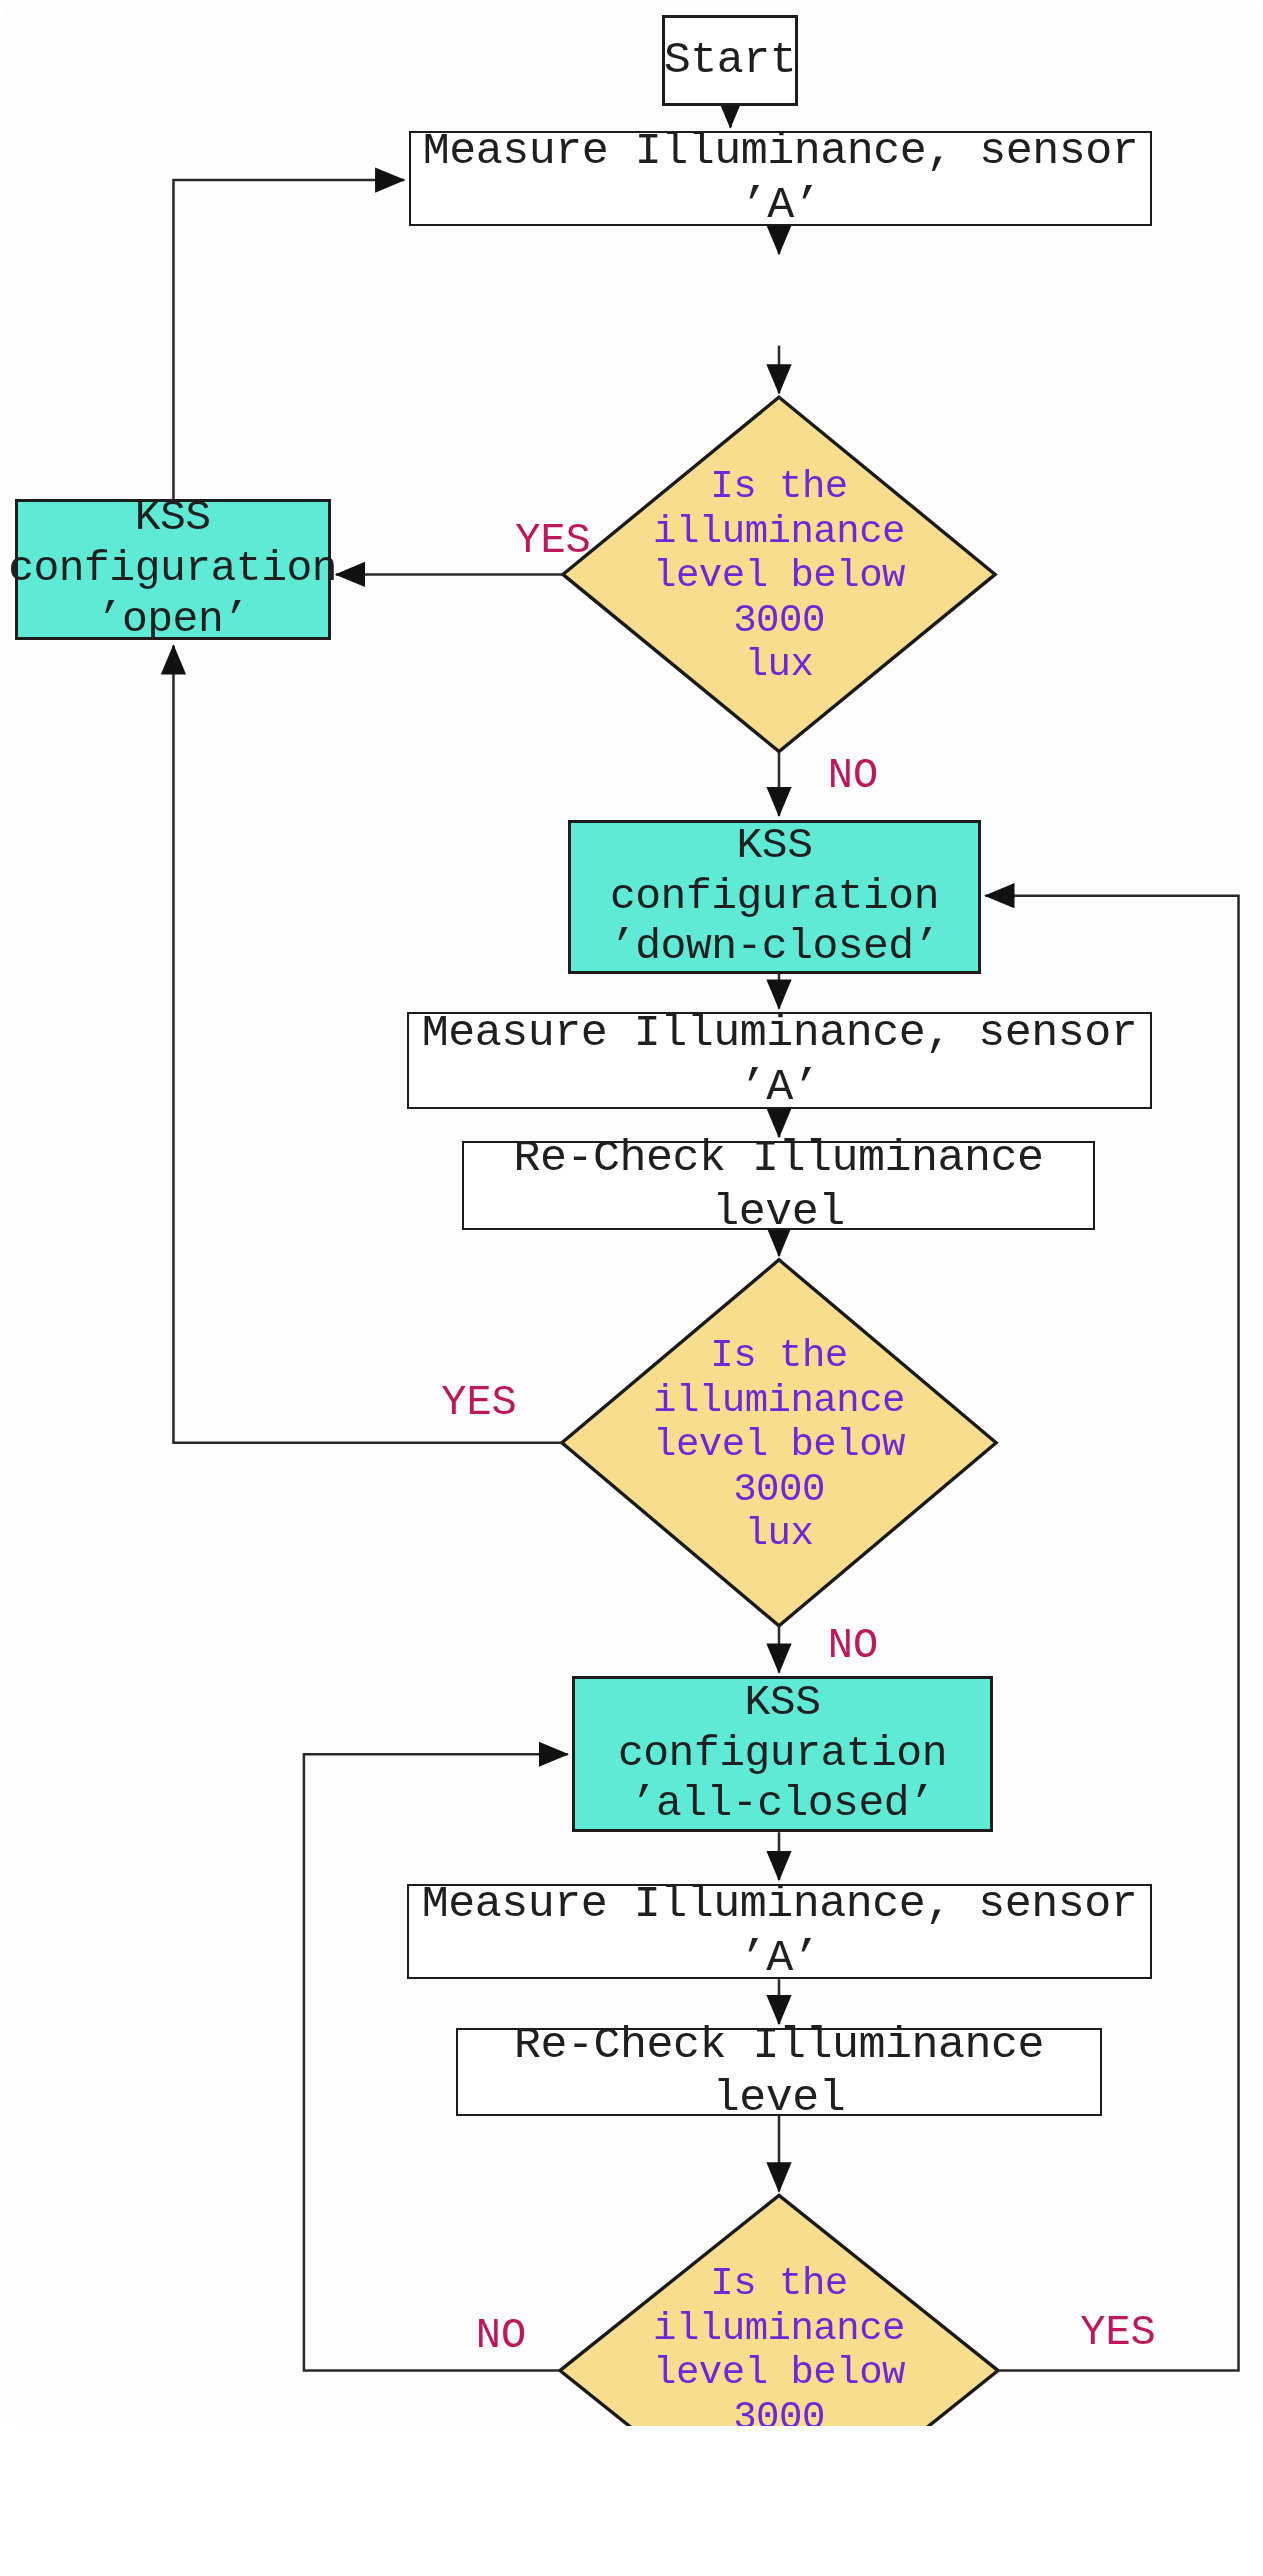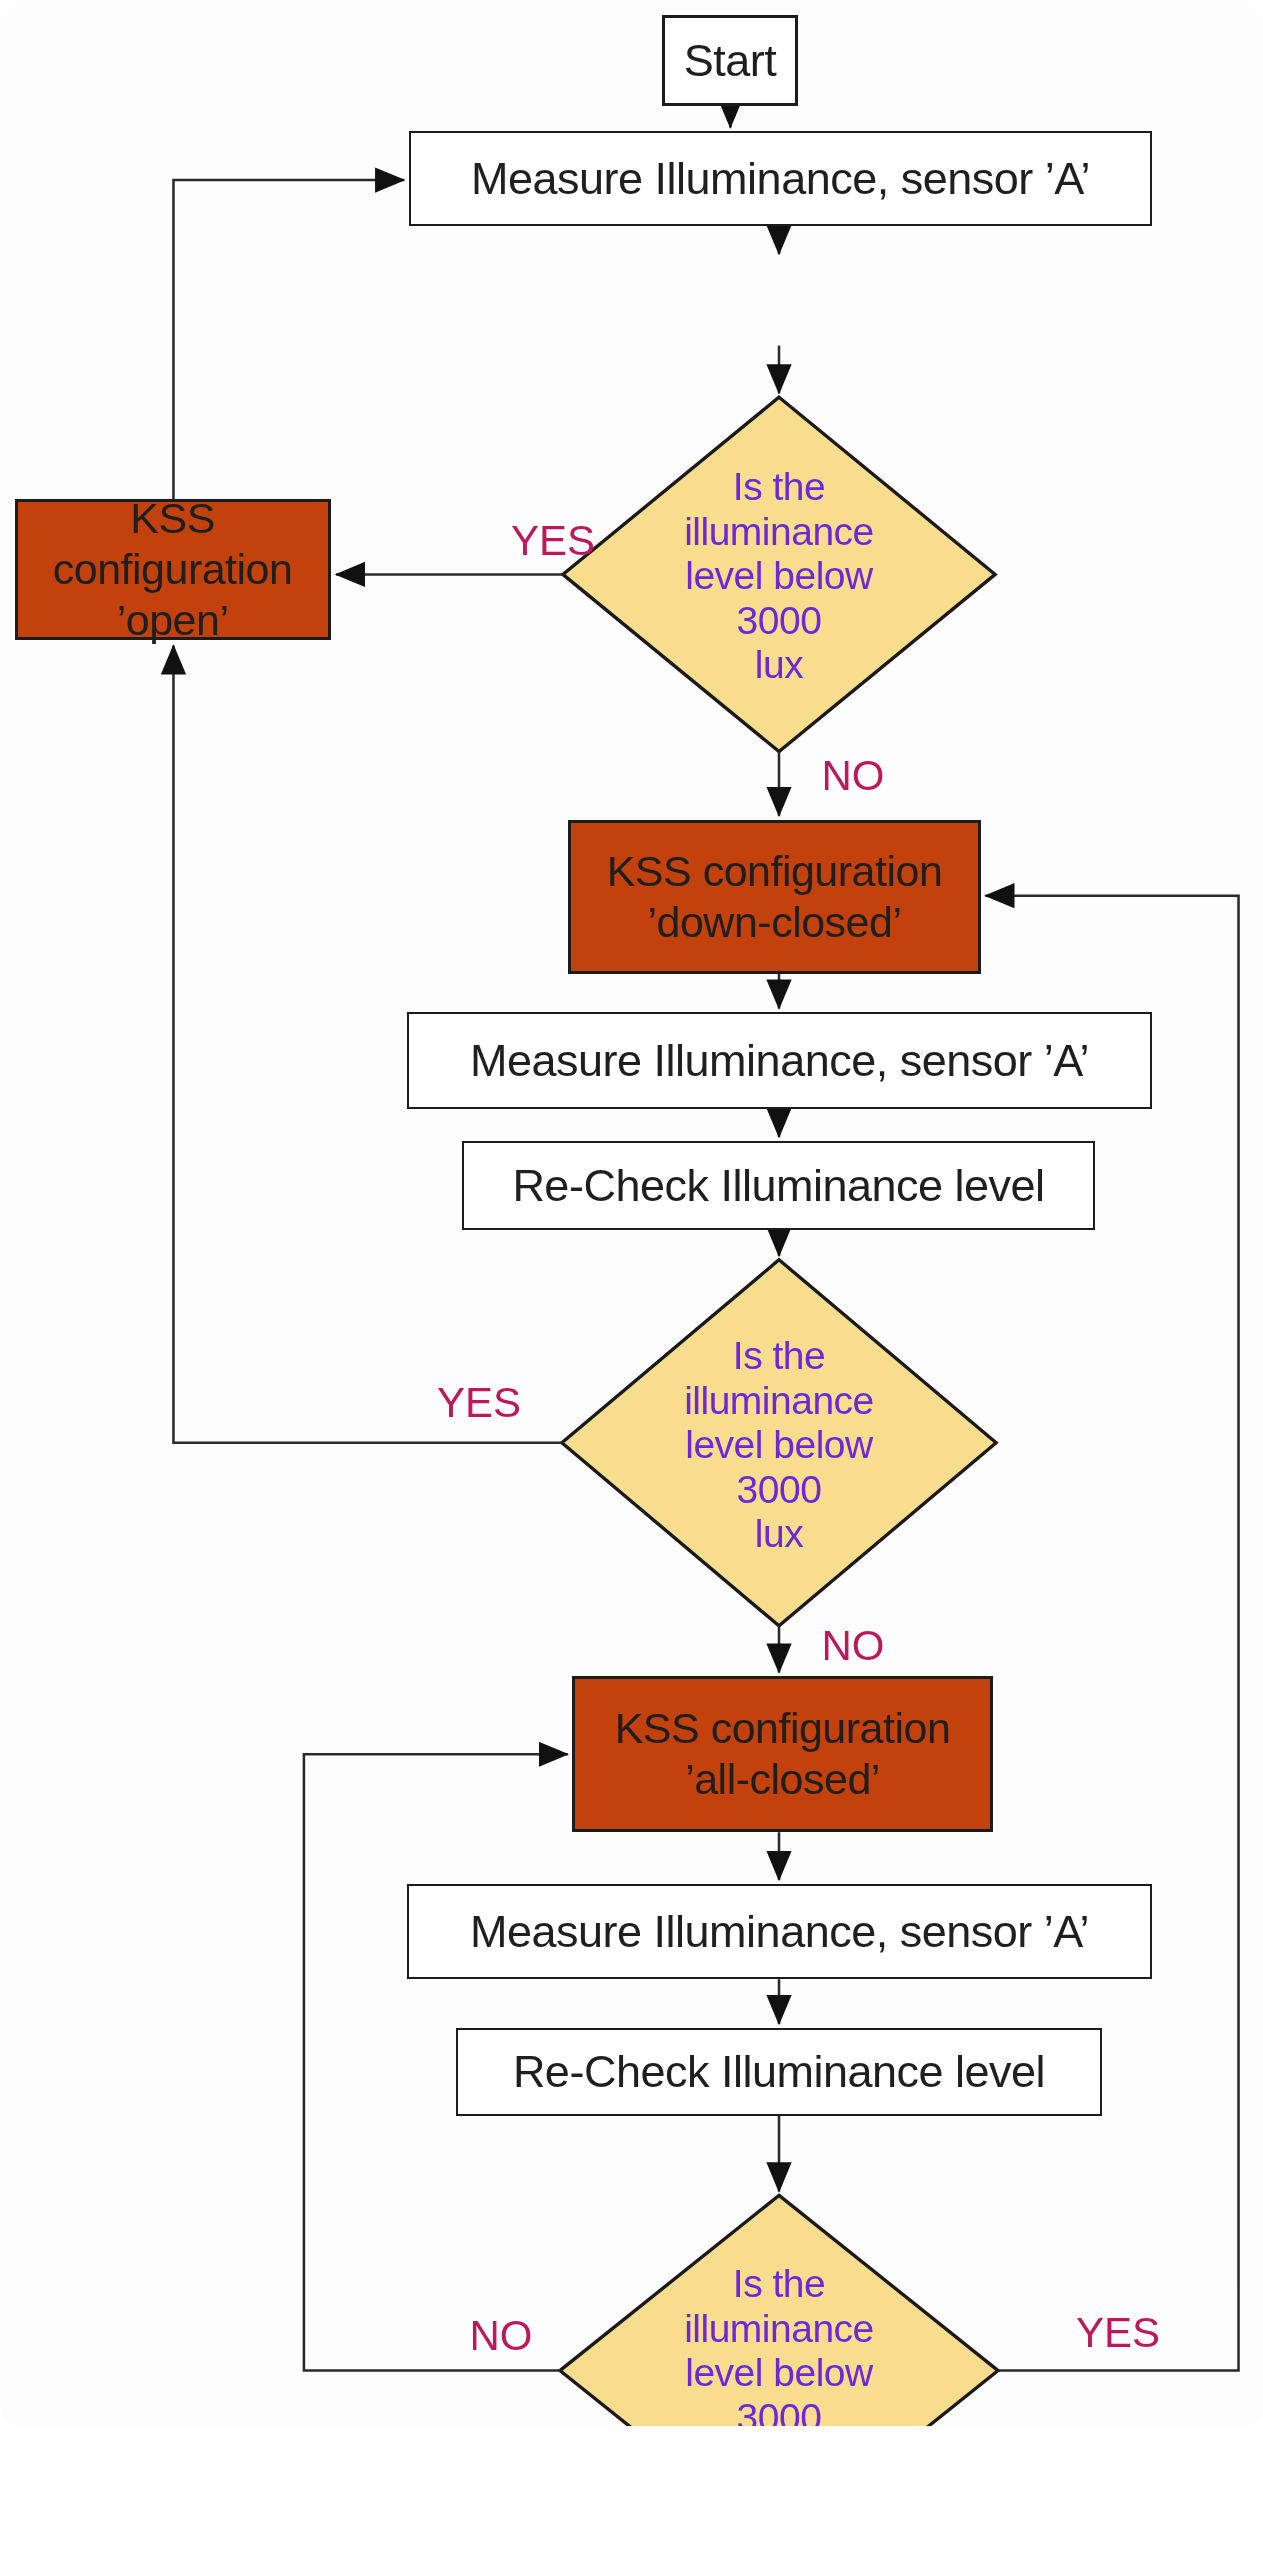--- a/index.html
+++ b/index.html
@@ -1,38 +1,38 @@
 <!DOCTYPE html>
 <html><head>
 <meta charset="utf-8">
 <style>
   html,body{margin:0;padding:0;background:#ffffff;}
   #canvas{
     position:relative;
     width:1264px;height:2426px;
     background:#fdfdfd;
-    font-family:Liberation Sans, sans-serif;
+    font-family:Liberation Mono, monospace;
     color:#1f1f1f;
     overflow:hidden;
     border-radius:22px;
   }
   #wires{position:absolute;left:0;top:0;width:1264px;height:2576px;}
   .node{
     position:absolute;
     display:flex;align-items:center;justify-content:center;
     text-align:center;
     box-sizing:border-box;
     background:#ffffff;
     border:2.9px solid #1c1c1c;
     font-size:45px;
     line-height:1.18;
     white-space:pre-line;
     letter-spacing:-0.5px;
   }
-  .config{background:#c2410c;border-width:3.9px;font-size:43px;}
+  .config{background:#5eead4;border-width:3.9px;font-size:43px;}
   .terminator{border-width:3.9px;}
   .diamond-label{
     position:absolute;
     display:flex;align-items:center;justify-content:center;
     text-align:center;
     font-size:39px;line-height:1.14;
     white-space:pre-line;
     color:#6d28d9;
     transform:translate(-50%,-50%);
     letter-spacing:-0.5px;

